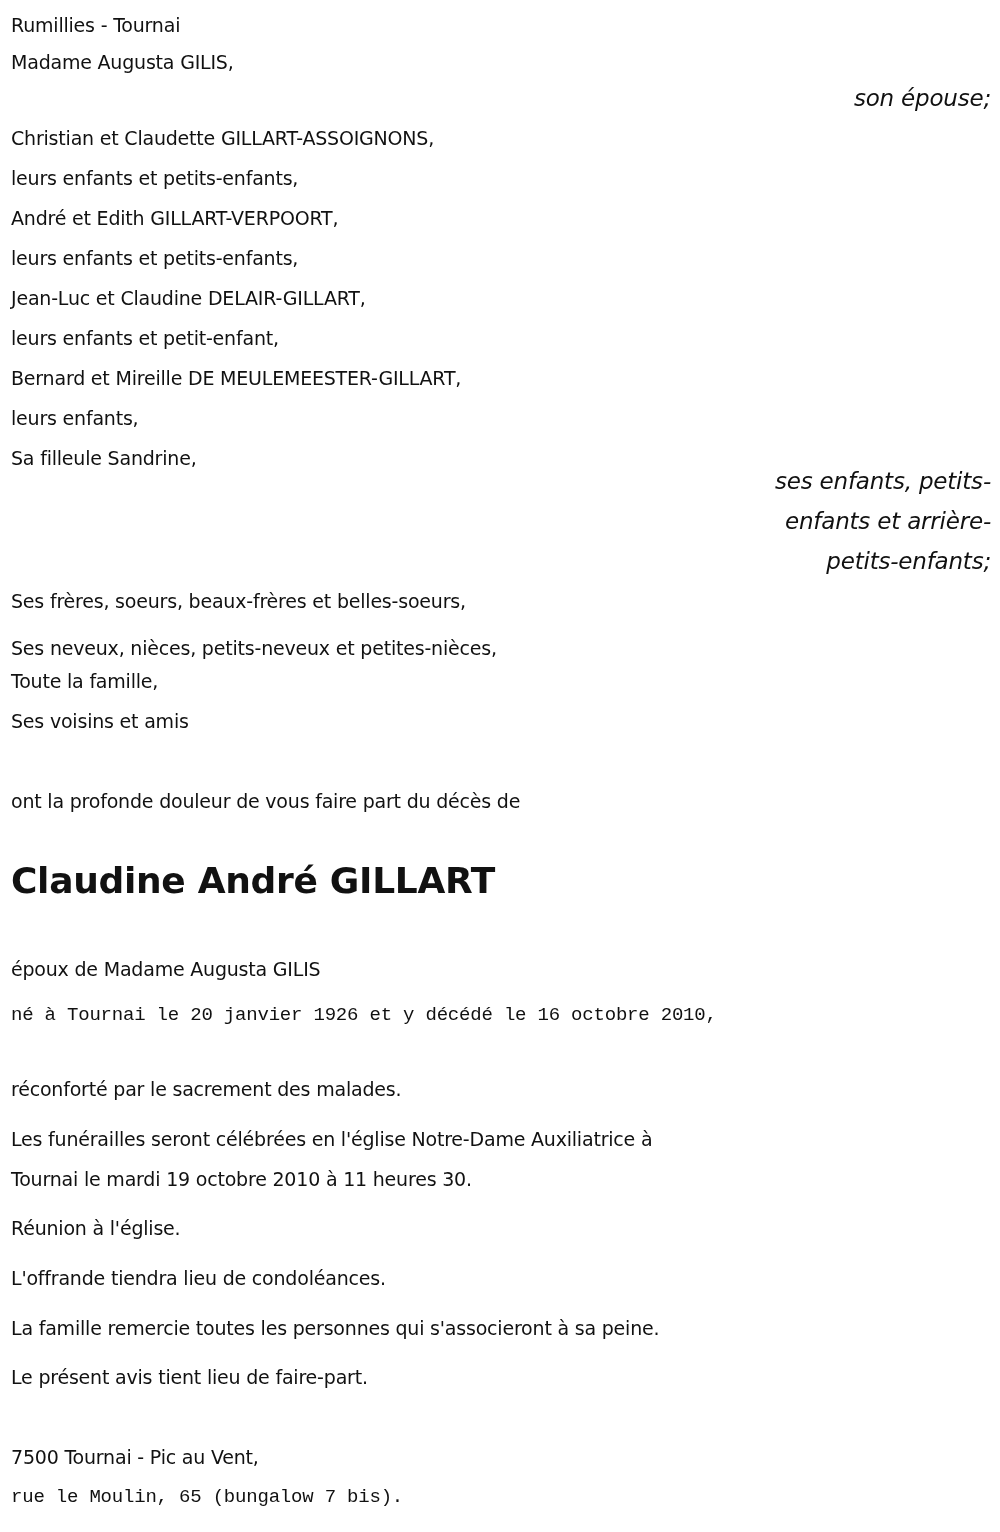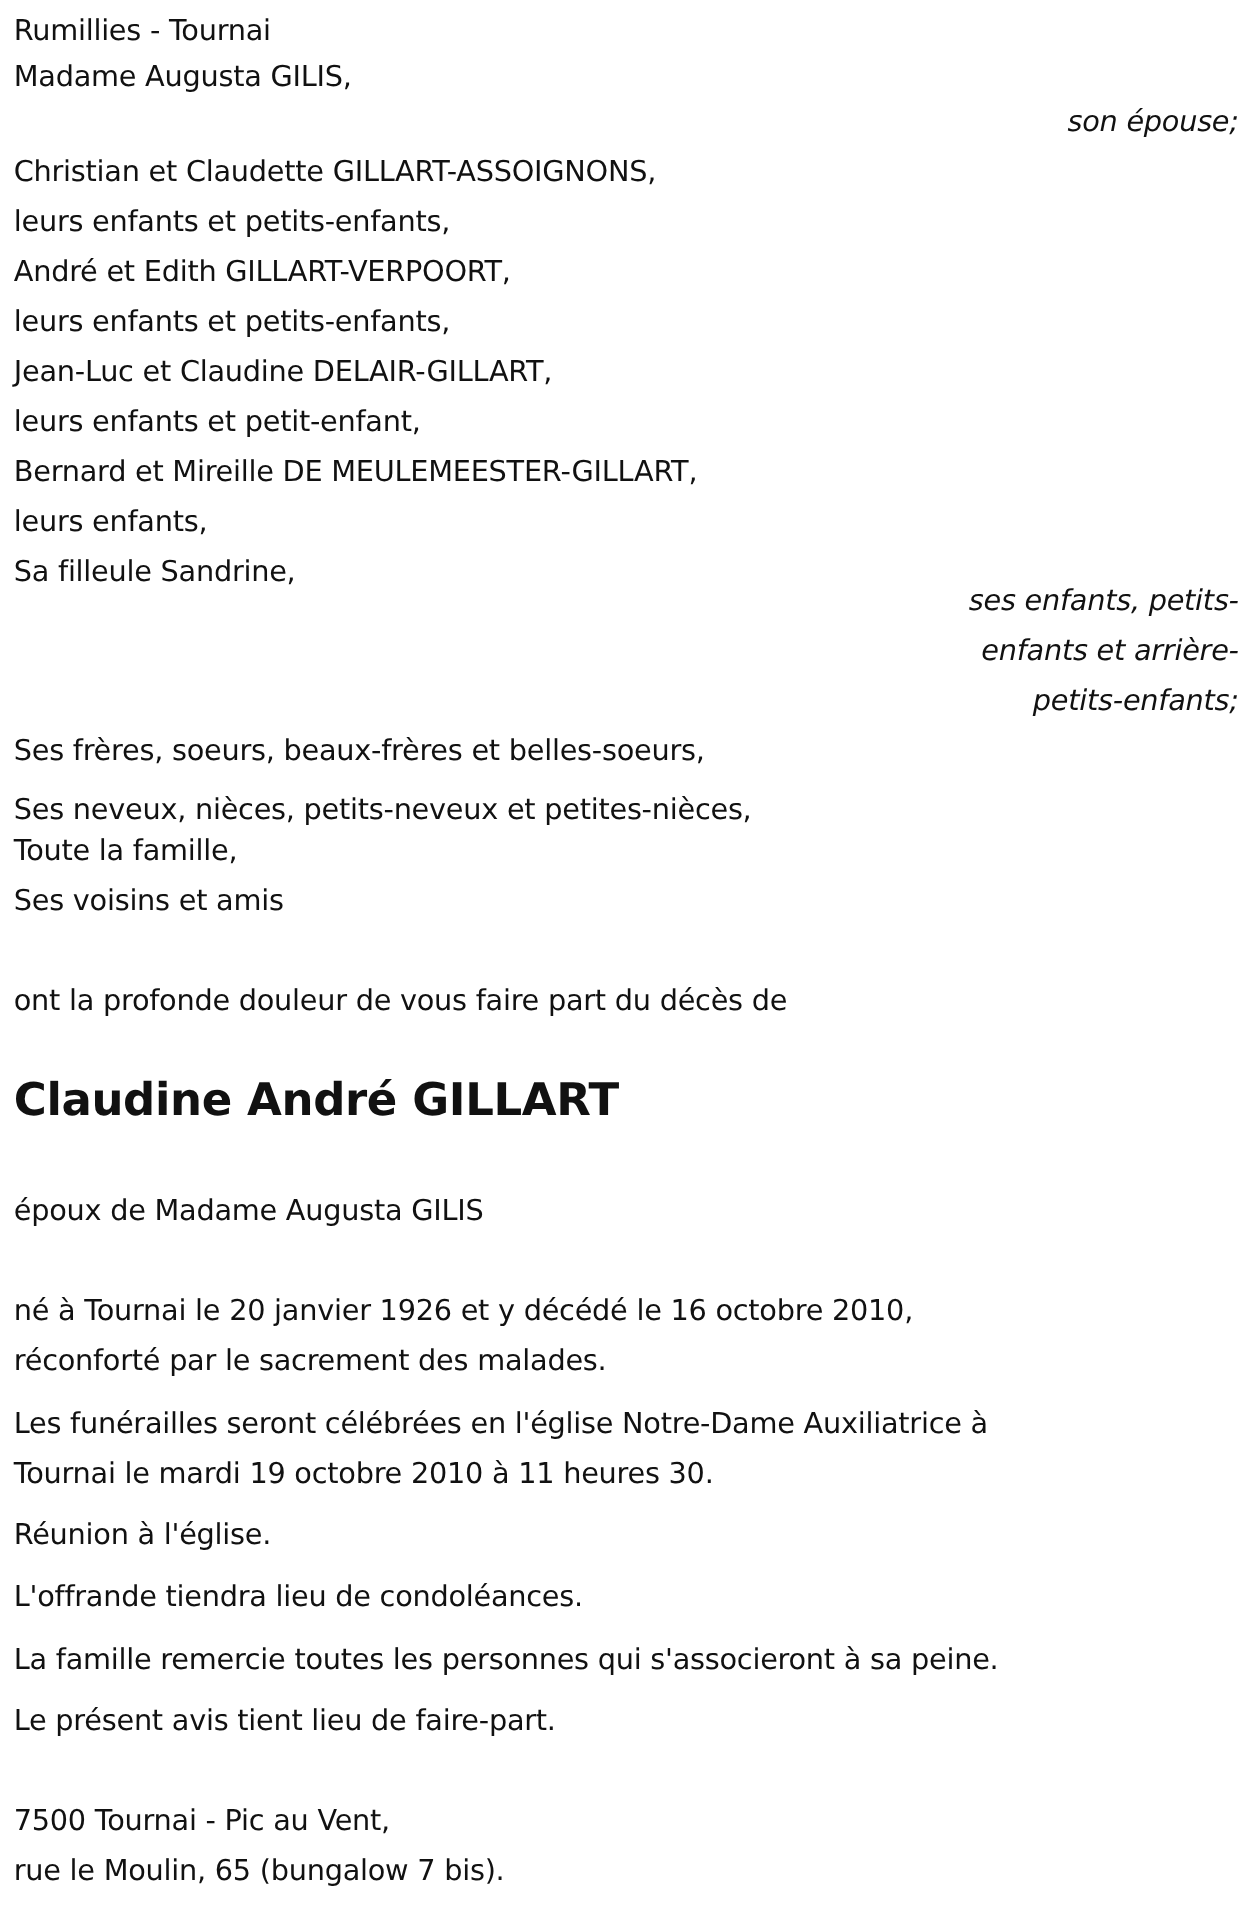--- a/index.html
+++ b/index.html
@@ -17,21 +17,21 @@
   }
   .page {
     position: absolute;
     left: 11px;
     top: 0;
     width: 980px;
   }
   .line {
     position: absolute;
     left: 0;
-    font-size: 23px;
+    font-size: 19px;
     line-height: 28px;
     white-space: nowrap;
     letter-spacing: -0.2px;
   }
   .right {
     position: absolute;
     right: 0;
     font-size: 23px;
     line-height: 28px;
     font-style: italic;
@@ -77,27 +77,27 @@
   <div class="line" style="top:634px;">Ses neveux, nièces, petits-neveux et petites-nièces,</div>
   <div class="line" style="top:667px;">Toute la famille,</div>
   <div class="line" style="top:707px;">Ses voisins et amis</div>
 
   <div class="line" style="top:787px;">ont la profonde douleur de vous faire part du décès de</div>
 
   <div class="name" style="top:859px;">Claudine André GILLART</div>
 
   <div class="line" style="top:955px;">époux de Madame Augusta GILIS</div>
 
-  <div class="line" style="top:1035px;">né à Tournai le 20 janvier 1926 et y décédé le 16 octobre 2010,</div>
+  <div class="line" style="top:1001px;font-family:Liberation Mono, monospace;">né à Tournai le 20 janvier 1926 et y décédé le 16 octobre 2010,</div>
   <div class="line" style="top:1075px;">réconforté par le sacrement des malades.</div>
 
   <div class="line" style="top:1125px;">Les funérailles seront célébrées en l'église Notre-Dame Auxiliatrice à</div>
   <div class="line" style="top:1165px;">Tournai le mardi 19 octobre 2010 à 11 heures 30.</div>
 
   <div class="line" style="top:1214px;">Réunion à l'église.</div>
   <div class="line" style="top:1264px;">L'offrande tiendra lieu de condoléances.</div>
   <div class="line" style="top:1314px;">La famille remercie toutes les personnes qui s'associeront à sa peine.</div>
   <div class="line" style="top:1363px;">Le présent avis tient lieu de faire-part.</div>
 
   <div class="line" style="top:1443px;">7500 Tournai - Pic au Vent,</div>
-  <div class="line" style="top:1483px;">rue le Moulin, 65 (bungalow 7 bis).</div>
+  <div class="line" style="top:1483px;font-family:Liberation Mono, monospace;">rue le Moulin, 65 (bungalow 7 bis).</div>
 
 </div>
 
 </body></html>

